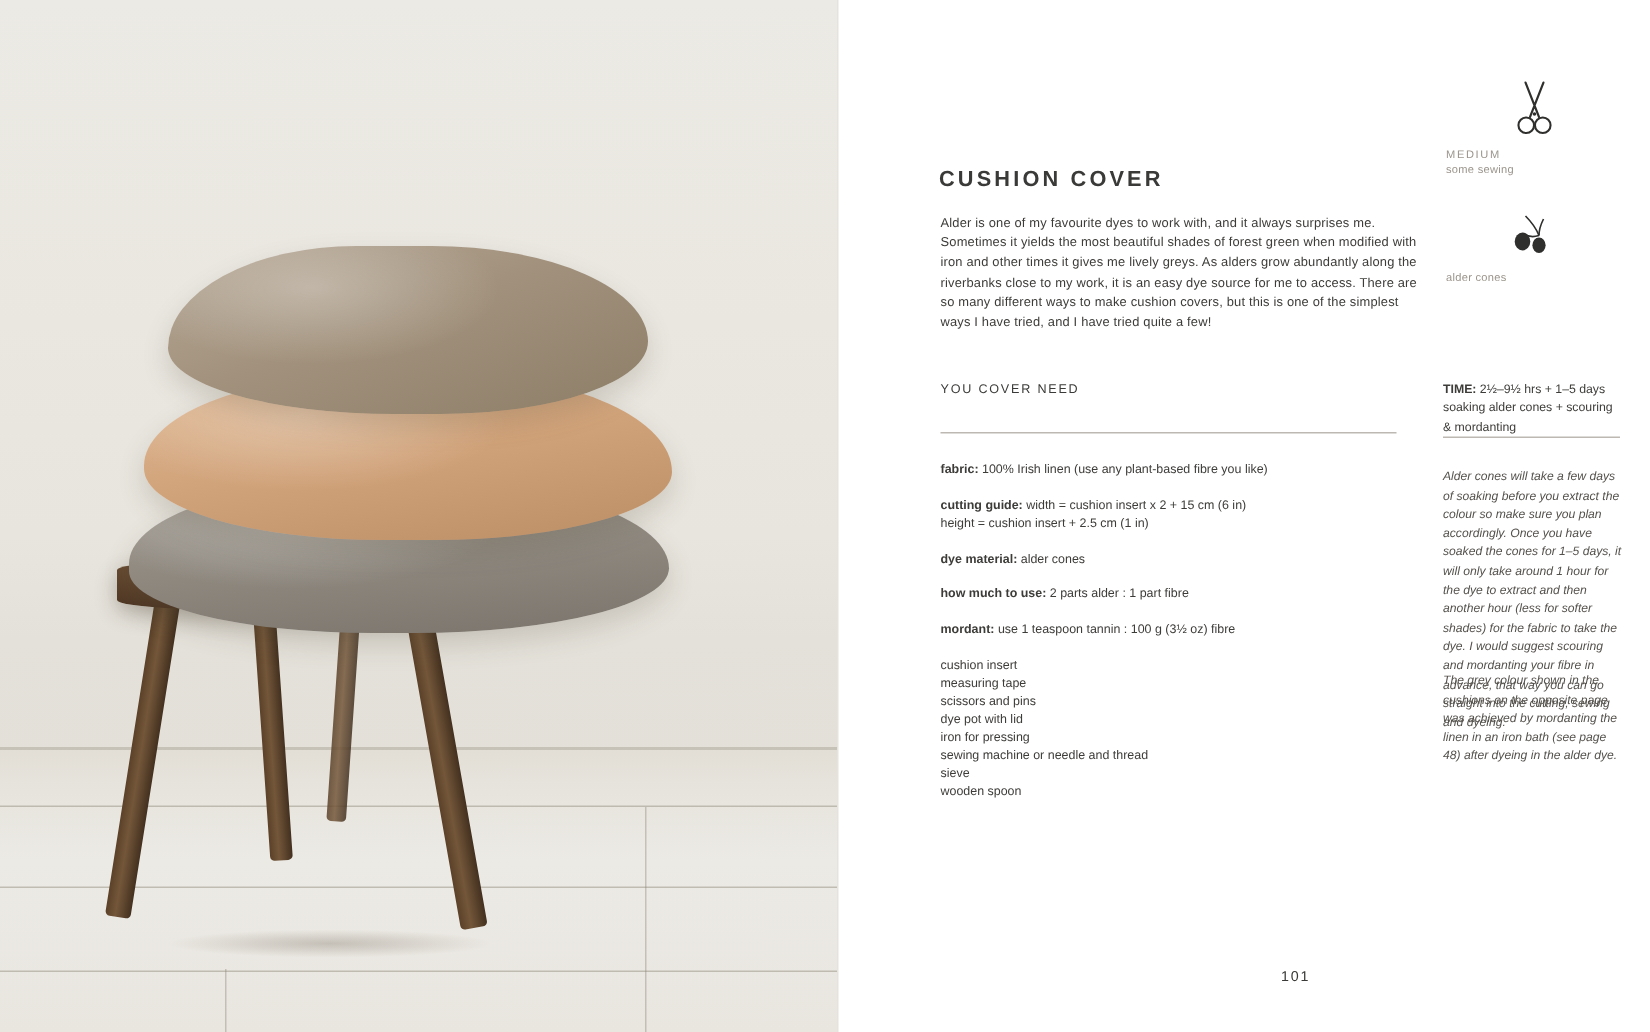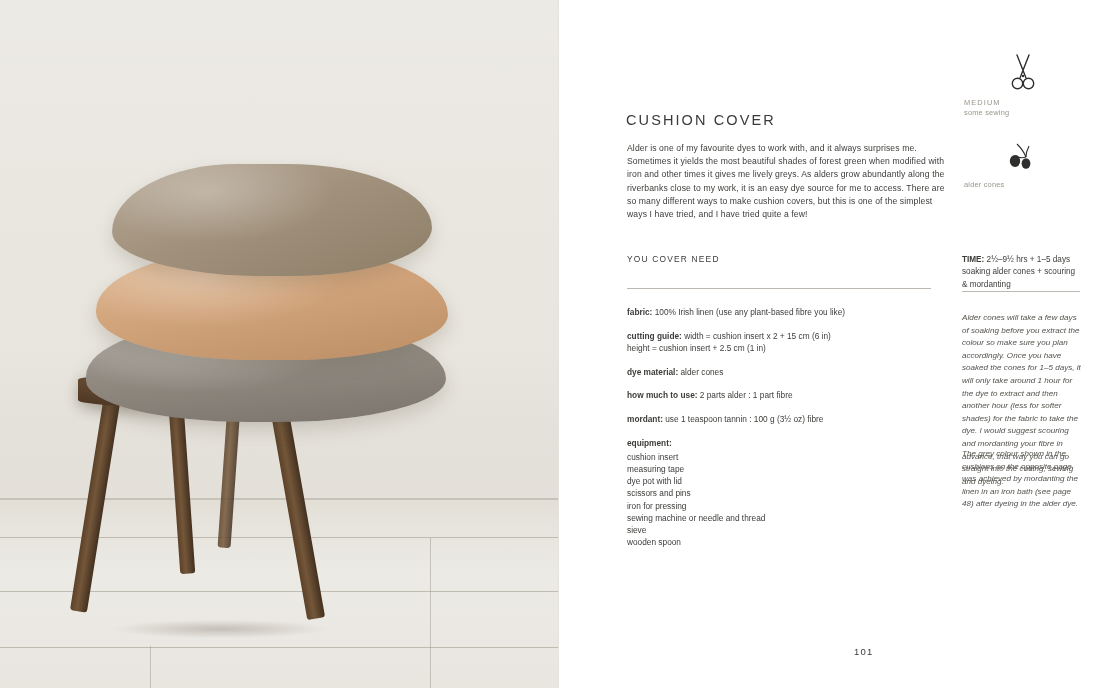--- a/index.html
+++ b/index.html
@@ -134,21 +134,21 @@
     background: #e6e3de;
   }
 
   .chapter-title {
     position: absolute;
     left: 68px;
     top: 102px;
     font-size: 14.5px;
     letter-spacing: 2.1px;
     color: #3a3a38;
-    font-weight: 400;
+    font-weight: 700;
   }
 
   .intro {
     position: absolute;
     left: 69px;
     top: 142px;
     width: 320px;
     font-size: 8.6px;
     line-height: 13.2px;
     color: #3d3c39;
@@ -293,26 +293,25 @@
     <div class="ywn-title">YOU COVER NEED</div>
     <div class="rule-left"></div>
 
     <div class="needs">
       <p><b>fabric:</b><span> 100% Irish linen (use any plant-based fibre you like)</span></p>
       <p style="white-space:pre-line;"><b>cutting guide:</b><span> width = cushion insert x 2 + 15 cm (6 in)
 height = cushion insert + 2.5 cm (1 in)</span></p>
       <p><b>dye material:</b><span> alder cones</span></p>
       <p><b>how much to use:</b><span> 2 parts alder : 1 part fibre</span></p>
       <p><b>mordant:</b><span> use 1 teaspoon tannin : 100 g (3½ oz) fibre</span></p>
-      <p style="margin-bottom:2px;"><b>equipment:</b></p>
       <div class="equip-list">
         <div>cushion insert</div>
         <div>measuring tape</div>
+        <div>scissors and pins</div>
         <div>dye pot with lid</div>
-        <div>scissors and pins</div>
         <div>iron for pressing</div>
         <div>sewing machine or needle and thread</div>
         <div>sieve</div>
         <div>wooden spoon</div>
       </div>
     </div>
 
     <div class="icon-block icon-scissors">
       <svg width="34" height="40" viewBox="0 0 34 40">
         <path d="M11 3 L20 26 M23 3 L14 26" stroke="#2f2f2d" stroke-width="1.4" fill="none" stroke-linecap="round"></path>

